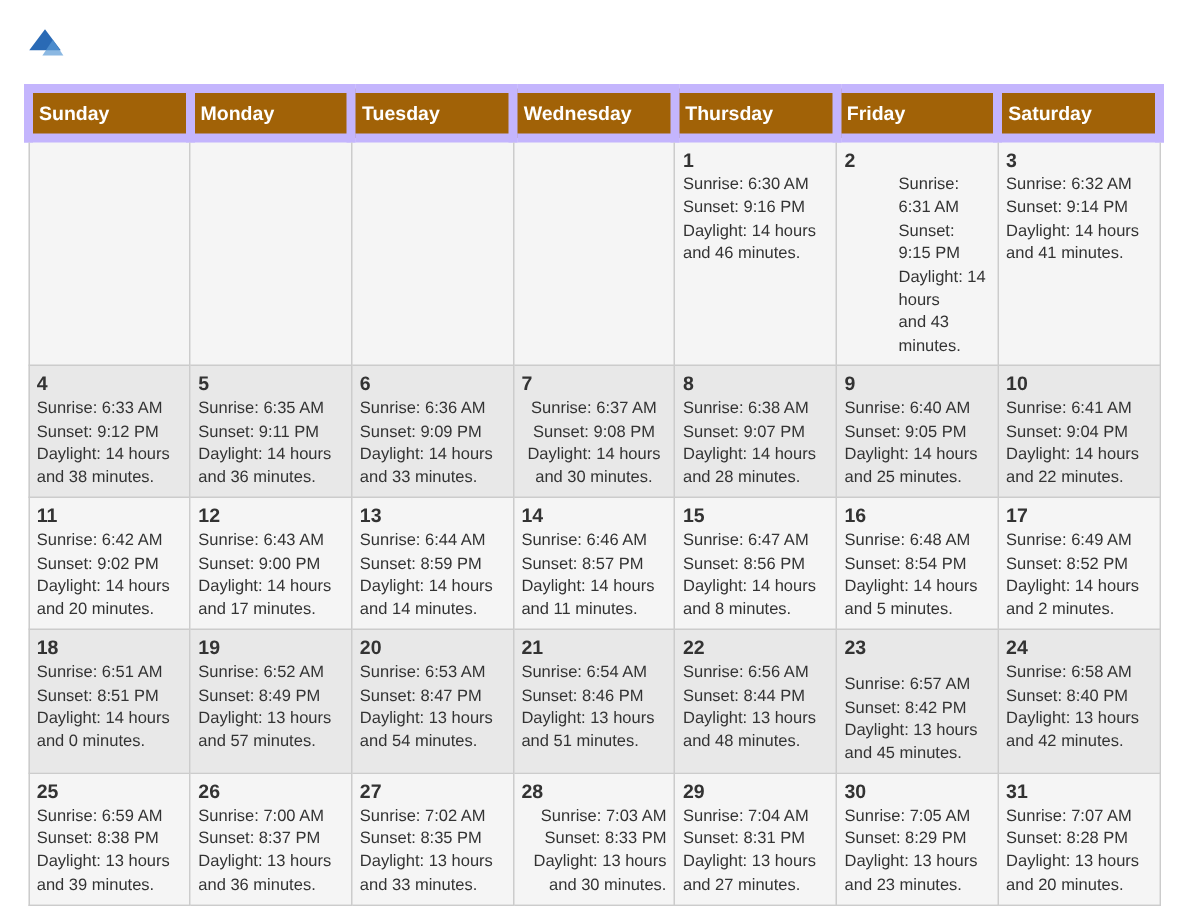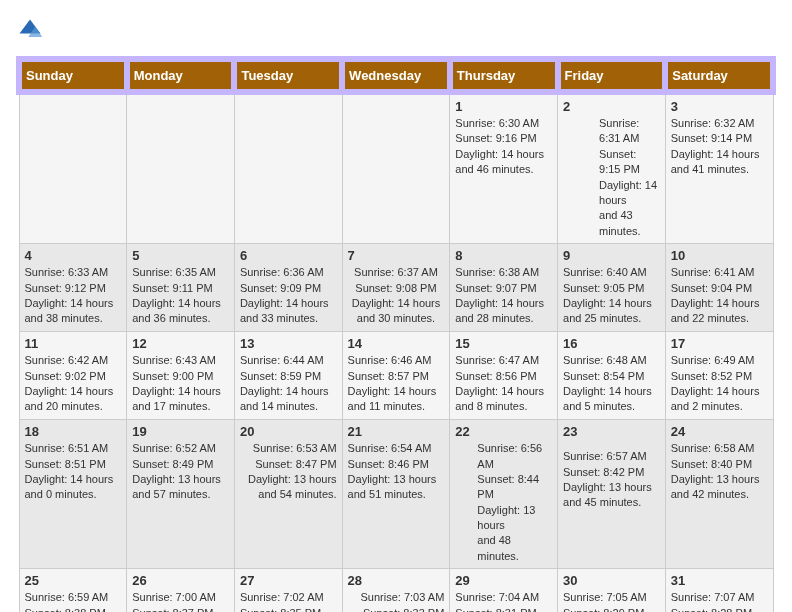--- a/index.html
+++ b/index.html
@@ -263,35 +263,35 @@
         </td>
         <td>
           <div class="day-num">19</div>
           <div class="cell-content" style="white-space: pre-line;">Sunrise: 6:52 AM
 Sunset: 8:49 PM
 Daylight: 13 hours
 and 57 minutes.</div>
         </td>
         <td>
           <div class="day-num">20</div>
-          <div class="cell-content" style="white-space: pre-line; text-align: right;">Sunrise: 6:53 AM
+          <div class="cell-content" style="white-space: pre-line;">Sunrise: 6:53 AM
 Sunset: 8:47 PM
 Daylight: 13 hours
 and 54 minutes.</div>
         </td>
         <td>
           <div class="day-num">21</div>
           <div class="cell-content" style="white-space: pre-line;">Sunrise: 6:54 AM
 Sunset: 8:46 PM
 Daylight: 13 hours
 and 51 minutes.</div>
         </td>
         <td>
           <div class="day-num">22</div>
-          <div class="cell-content" style="white-space: pre-line; margin-left: 22px;">Sunrise: 6:56 AM
+          <div class="cell-content" style="white-space: pre-line;">Sunrise: 6:56 AM
 Sunset: 8:44 PM
 Daylight: 13 hours
 and 48 minutes.</div>
         </td>
         <td>
           <div class="day-num">23</div>
           <div class="cell-content" style="white-space: pre-line; margin-top: 10px;">Sunrise: 6:57 AM
 Sunset: 8:42 PM
 Daylight: 13 hours
 and 45 minutes.</div>

